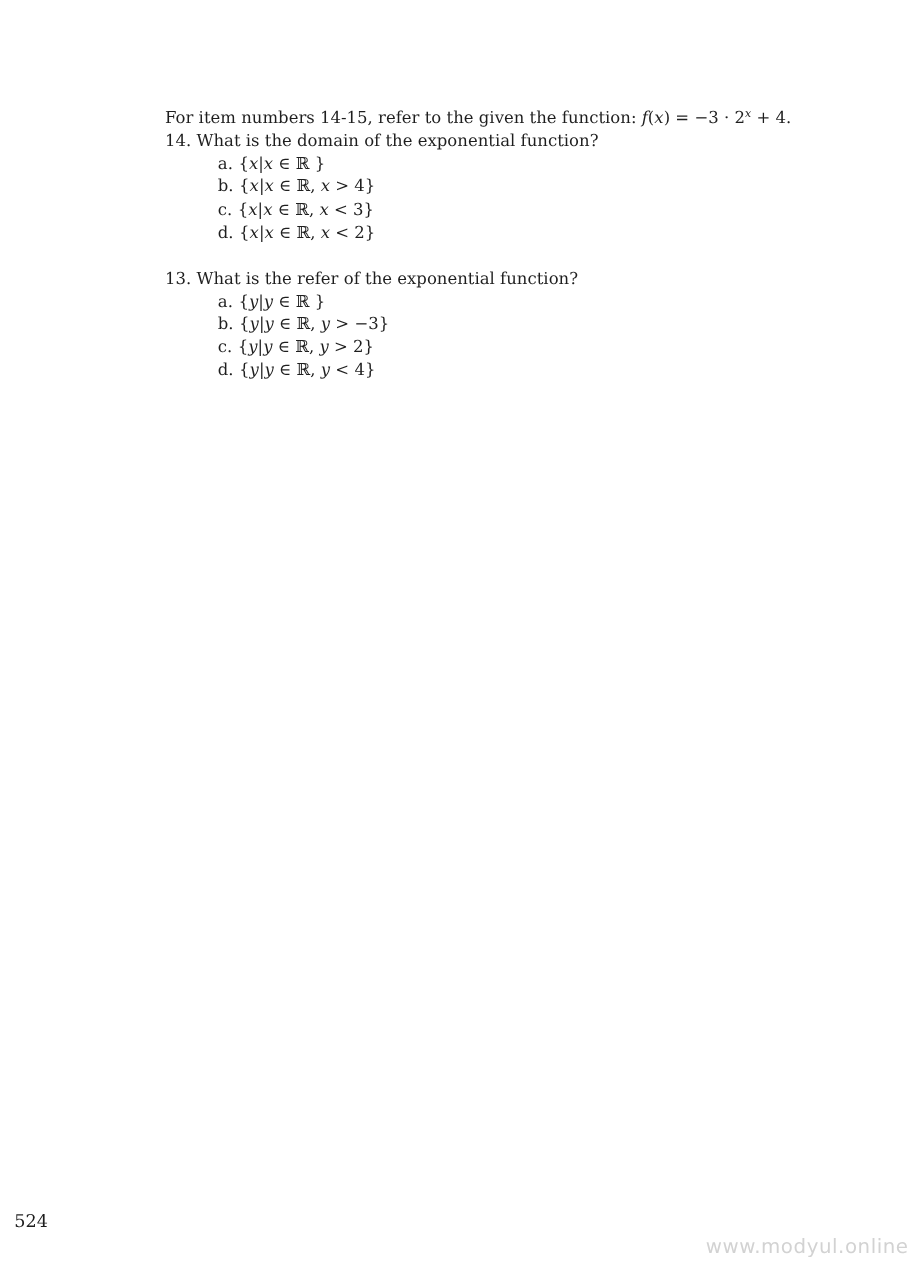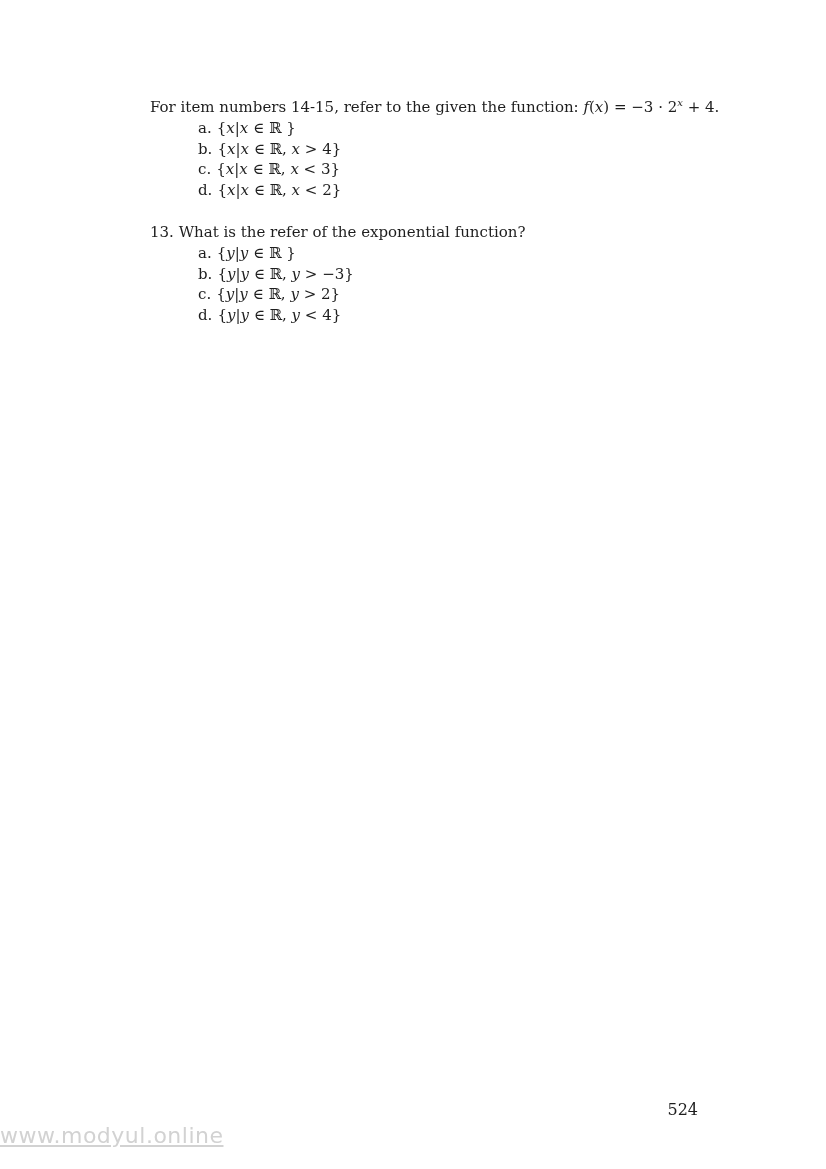--- a/index.html
+++ b/index.html
@@ -31,45 +31,46 @@
   .q-line { white-space: nowrap; }
   .options { margin-left: 48px; }
   .option-row { white-space: nowrap; }
   .opt-letter { margin-right: 5px; }
   .q-gap { height: 21px; }
   .page-number {
     position: absolute;
     top: 1100px;
     left: 0;
     width: 698px;
-    text-align: right;
+    text-align: left;
     font-size: 16px;
     color: #1e1e1e;
+    padding-left: 13px;
   }
   .watermark {
     position: absolute;
     top: 1123px;
     left: 0;
     width: 826px;
-    text-align: left;
+    text-align: right;
     font-family: "DejaVu Sans", "Liberation Sans", sans-serif;
-    font-size: 22px;
+    font-size: 18px;
     letter-spacing: 0.5px;
     color: #d2d2d2;
-    text-decoration: underline;
   }
 </style>
 </head>
 <body>
 
 <div class="content">
 
   <div class="intro-line"><span>For item numbers 14-15, refer to the given the function:</span> <span class="formula"><span><span class="var">f</span>(<span class="var">x</span>) = −3 · 2</span><sup><span class="var">x</span></sup><span> + 4.</span></span></div>
 
   <div>
+    <div class="q-line"><span>14.</span> <span>What is the domain of the exponential function?</span></div>
     <div class="options">
       <div class="option-row"><span class="opt-letter">a.</span><span>{<span class="var">x</span>|<span class="var">x</span> ∈ ℝ }</span></div>
       <div class="option-row"><span class="opt-letter">b.</span><span>{<span class="var">x</span>|<span class="var">x</span> ∈ ℝ, <span class="var">x</span> &gt; 4}</span></div>
       <div class="option-row"><span class="opt-letter">c.</span><span>{<span class="var">x</span>|<span class="var">x</span> ∈ ℝ, <span class="var">x</span> &lt; 3}</span></div>
       <div class="option-row"><span class="opt-letter">d.</span><span>{<span class="var">x</span>|<span class="var">x</span> ∈ ℝ, <span class="var">x</span> &lt; 2}</span></div>
     </div>
   </div>
 
   <div class="q-gap"></div>
 

